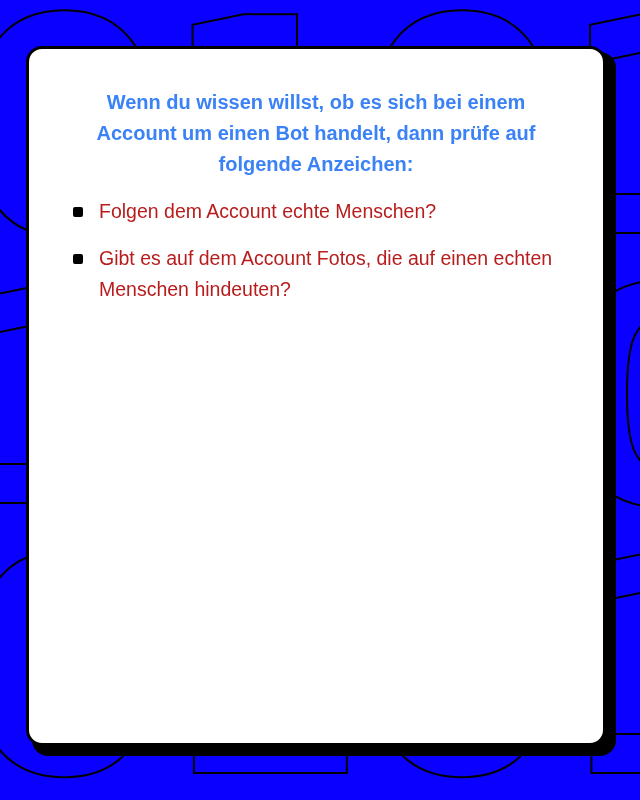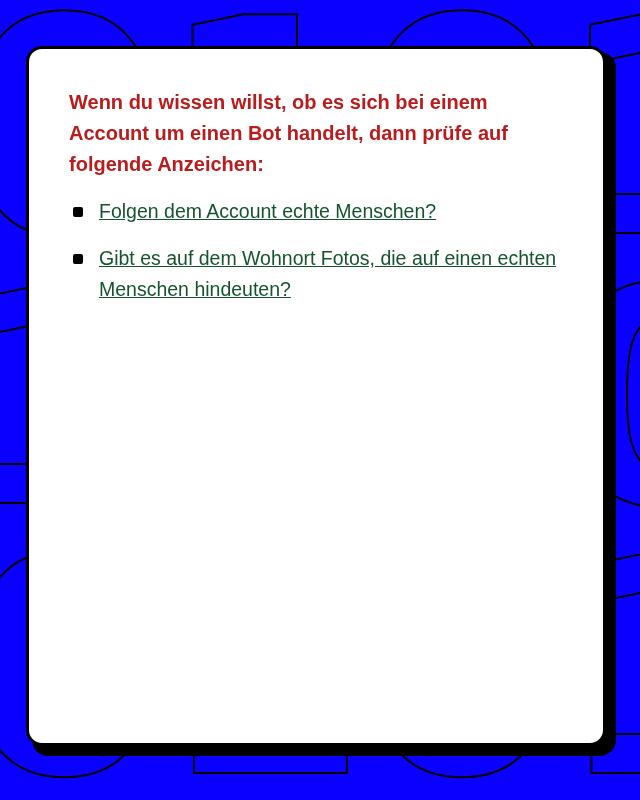--- a/index.html
+++ b/index.html
@@ -1,34 +1,34 @@
 <!DOCTYPE html>
 <html><head>
 <meta charset="utf-8">
 <style>
   html, body { margin:0; padding:0; }
   body { width:640px; height:800px; overflow:hidden; background:#0a00ff; position:relative; font-family:"Liberation Sans", sans-serif; }
   .bg-digits { position:absolute; inset:0; overflow:hidden; }
   .bg-digits .row { position:absolute; left:-40px; white-space:nowrap; font-family:"DejaVu Sans", sans-serif; font-weight:bold; font-size:300px; line-height:300px; color:transparent; -webkit-text-stroke:2px #000; letter-spacing:-10px; }
   .card-shadow { position:absolute; left:32px; top:52px; width:584px; height:704px; background:#000; border-radius:16px; }
   .card { position:absolute; left:26px; top:46px; width:580px; height:700px; background:#fff; border:3px solid #000; border-radius:16px; box-sizing:border-box; padding:38px 40px 0 40px; }
-  .intro { font-weight:bold; font-size:20px; line-height:31px; color:#b91c1c; margin:0 0 16px 0; }
+  .intro { font-weight:bold; font-size:20px; line-height:31px; color:#3b82f6; margin:0 0 16px 0;text-align:center; }
   ul { list-style:none; margin:0; padding:0; }
-  li { position:relative; padding-left:30px; font-size:19.5px; line-height:31px; color:#14532d; margin-bottom:16px;text-decoration:underline; }
+  li { position:relative; padding-left:30px; font-size:19.5px; line-height:31px; color:#b91c1c; margin-bottom:16px; }
   li .bullet { position:absolute; left:4px; top:11px; width:10px; height:10px; background:#000; border-radius:2px; }
 </style>
 </head>
 <body>
 
 <div class="bg-digits">
   <div class="row" style="top:-20px;">0101010</div>
   <div class="row" style="top:250px;">1010101</div>
   <div class="row" style="top:520px;">0101010</div>
 </div>
 
 <div class="card-shadow"></div>
 <div class="card">
   <p class="intro">Wenn du wissen willst, ob es sich bei einem Account um einen Bot handelt, dann prüfe auf folgende Anzeichen:</p>
   <ul>
     <li><span class="bullet"></span><span>Folgen dem Account echte Menschen?</span></li>
-    <li><span class="bullet"></span><span>Gibt es auf dem Wohnort Fotos, die auf einen echten Menschen hindeuten?</span></li>
+    <li><span class="bullet"></span><span>Gibt es auf dem Account Fotos, die auf einen echten Menschen hindeuten?</span></li>
   </ul>
 </div>
 
 </body></html>

